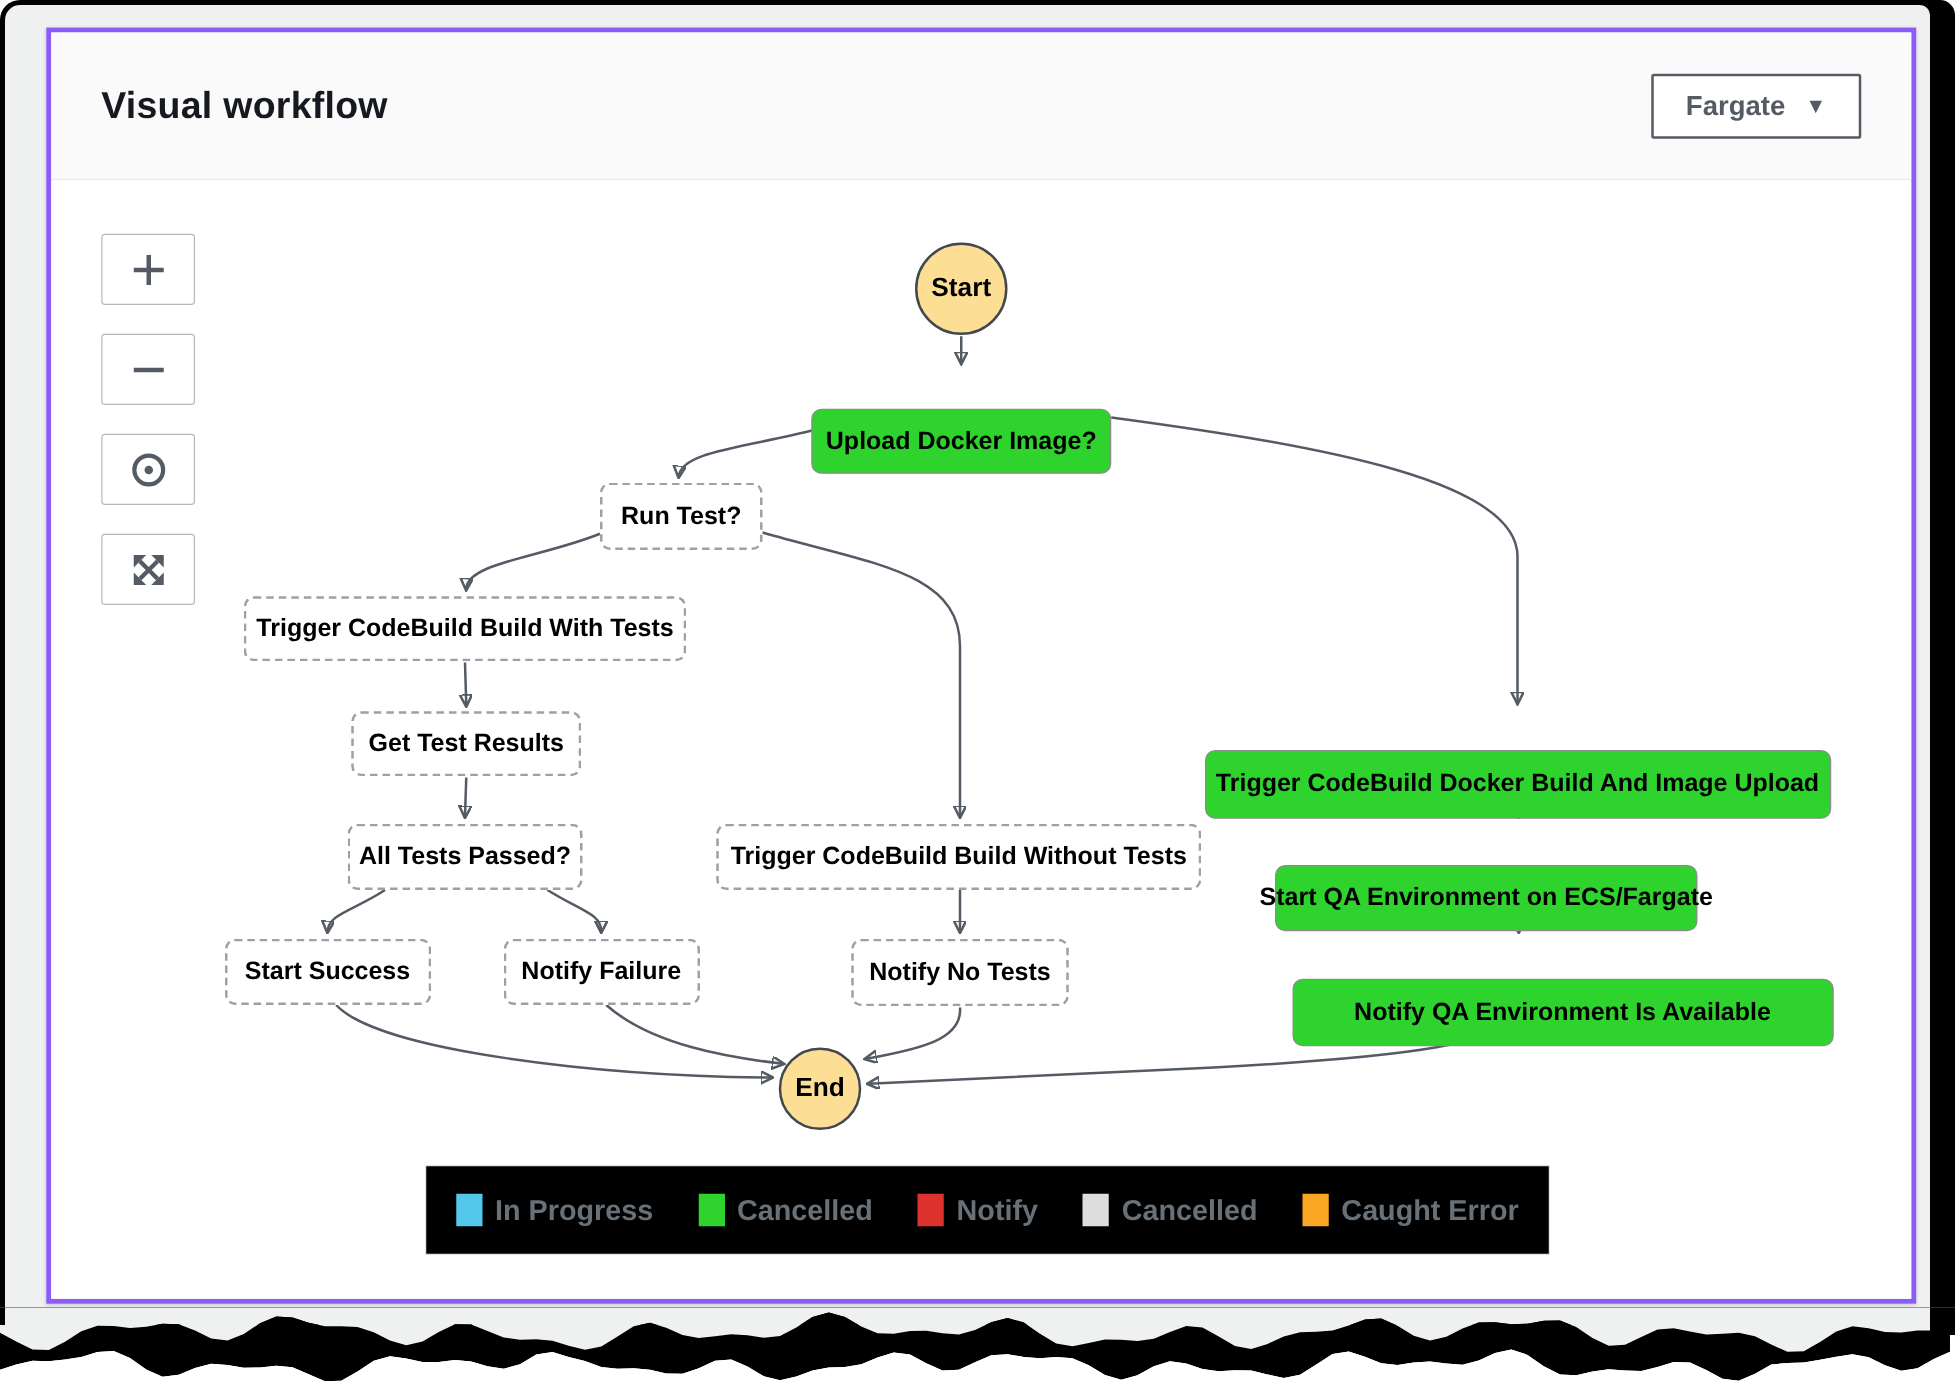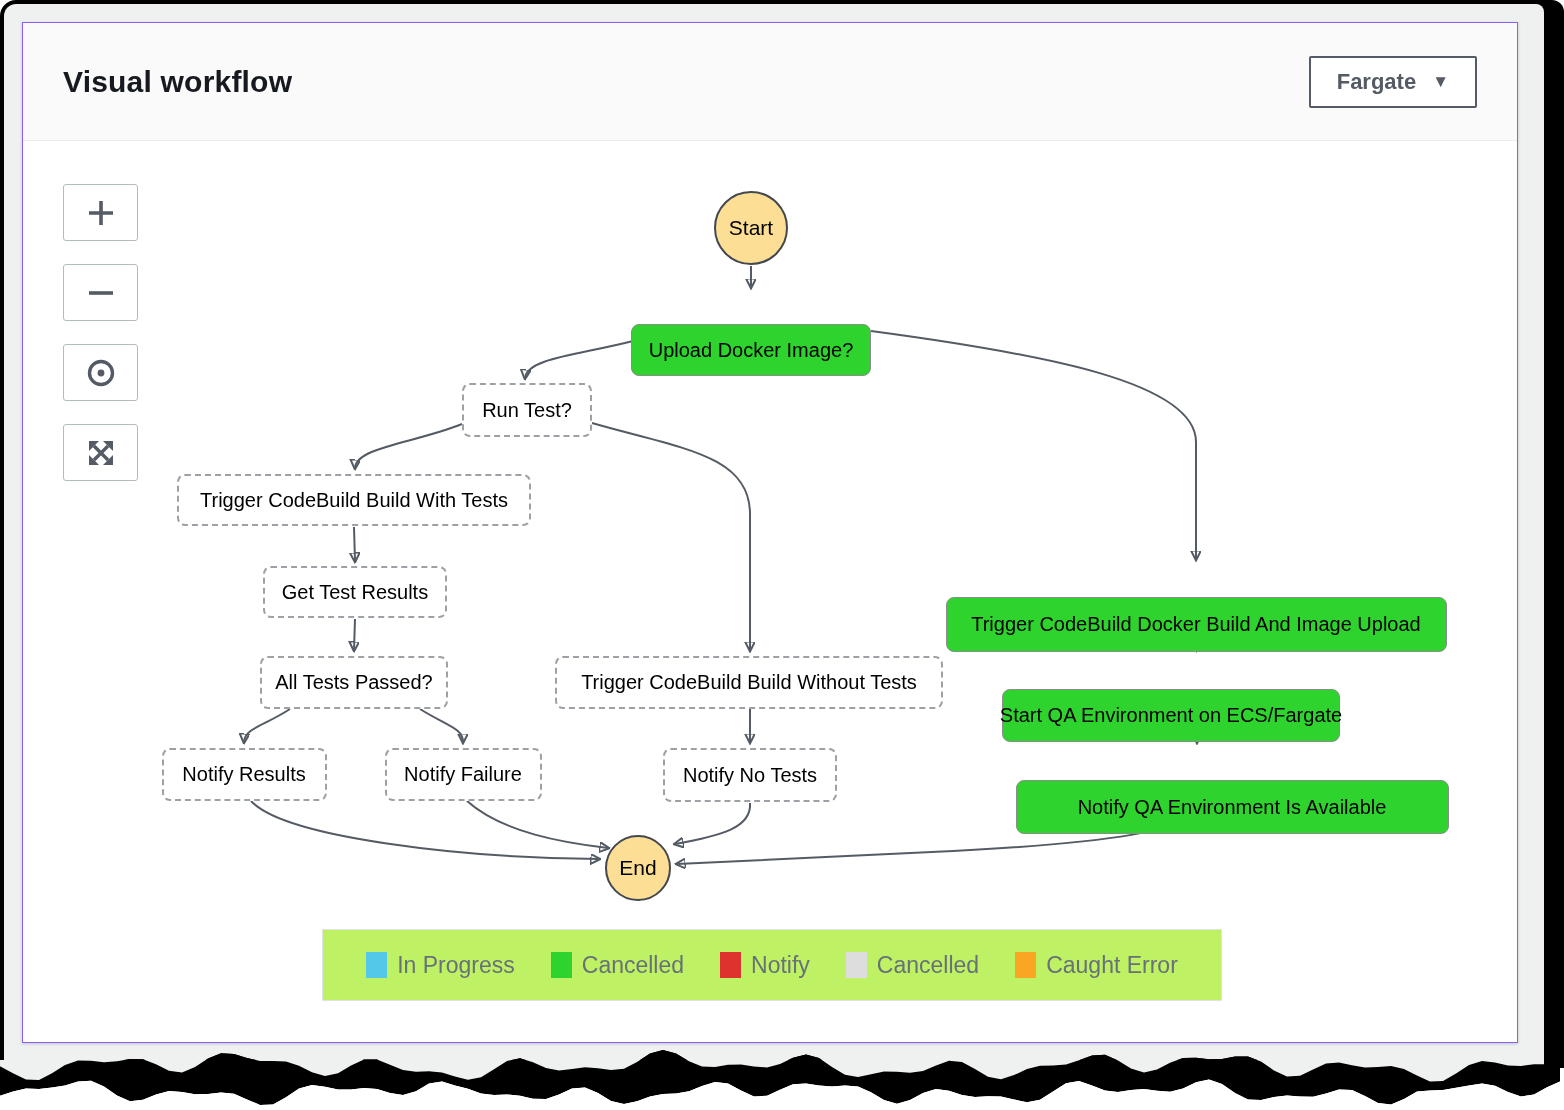--- a/index.html
+++ b/index.html
@@ -11,22 +11,22 @@
   }
   .frame{
     position:absolute;left:0;top:0;width:1564px;height:1060px;
     background:#000;border-radius:16px 12px 0 0;
   }
   .page{
     position:absolute;left:4px;top:4px;width:1540px;height:1042px;
     background:#eff1f1;border-radius:12px 8px 0 0;
   }
   .card{
-    position:absolute;left:18px;top:18px;width:1496px;height:1021px;
-    background:#ffffff;border:1px solid #8b5cf6;
+    position:absolute;left:33px;top:18px;width:1496px;height:1021px;
+    background:#ffffff;border:4px solid #8b5cf6;
     box-shadow:0 1px 3px rgba(0,0,0,.18);
     box-sizing:border-box;
   }
   .card-header{
     position:absolute;left:0;top:0;right:0;height:118px;
     background:#fafafa;border-bottom:1px solid #eaeded;
     display:flex;align-items:center;justify-content:space-between;
     padding:0 40px;box-sizing:border-box;
   }
   .page-title{
@@ -34,21 +34,21 @@
   }
   .export-btn{
     display:flex;align-items:center;gap:16px;
     background:#fff;border:2px solid #545b64;border-radius:2px;
     padding:11px 26px;cursor:pointer;
     font-size:22px;font-weight:700;color:#545b64;
     font-family:"Liberation Sans", sans-serif;
   }
   .caret{font-size:17px;line-height:1;color:#545b64;}
   .canvas{
-    position:absolute;left:0;top:119px;right:0;bottom:0;background:#fff;overflow:hidden;
+    position:absolute;left:0;top:119px;right:0;bottom:0;background:#fff;overflow:hidden;font-weight:bold;
   }
   
   .controls{position:absolute;left:40px;top:42px;display:flex;flex-direction:column;gap:23px;z-index:4;}
   .ctrl-btn{
     width:75px;height:57px;background:#fff;border:1px solid #b3bcbc;border-radius:3px;
     display:flex;align-items:center;justify-content:center;cursor:pointer;padding:0;
   }
   .ctrl-btn svg{display:block;}
   
   #edges{position:absolute;left:0;top:0;z-index:1;}
@@ -59,21 +59,21 @@
     display:flex;align-items:center;justify-content:center;
     font-size:20px;color:#000;white-space:nowrap;cursor:pointer;
     padding:0 8px;
   }
   .node.succeeded{background:var(--succeeded,#2ED32E);border:1px solid #8a8d8a;border-radius:8px;margin-top:32px;}
   .node.not-executed{background:#fff;border:2px dashed #9da1a5;border-radius:8px;}
   .node.terminal{background:var(--terminal,#FCDF95);border:2px solid #43474e;border-radius:50%;font-size:21px;padding:0;}
   
   .legend{
     position:absolute;left:299px;top:787px;width:900px;height:72px;z-index:3;
-    background:#bef264;border:1px solid #dfe3e3;box-sizing:border-box;
+    background:#000000;border:1px solid #dfe3e3;box-sizing:border-box;
     display:flex;align-items:center;justify-content:center;gap:36px;
   }
   .legend-item{display:flex;align-items:center;gap:10px;}
   .legend-swatch{width:21px;height:26px;display:inline-block;}
   .legend-label{font-size:23px;color:#687078;}
   
   #torn{position:absolute;left:0;top:1046px;width:1564px;height:64px;z-index:9;display:block;}
 </style>
 </head>
 <body>
@@ -146,21 +146,21 @@
           </g>
       </svg>
 
       <div id="node-layer">
           <div class="node terminal" style="height: 74px; width: 74px; left: 691px; top: 49px;">Start</div>
           <div class="node succeeded" style="width: 240px; height: 52px; left: 608px; top: 150px;">Upload Docker Image?</div>
           <div class="node not-executed" style="width: 130px; height: 54px; left: 439px; top: 241px;">Run Test?</div>
           <div class="node not-executed" style="width: 354px; height: 52px; left: 154px; top: 332px;">Trigger CodeBuild Build With Tests</div>
           <div class="node not-executed" style="width: 184px; height: 52px; left: 240px; top: 424px;">Get Test Results</div>
           <div class="node not-executed" style="width: 188px; height: 53px; left: 237px; top: 513.5px;">All Tests Passed?</div>
-          <div class="node not-executed" style="width: 165px; height: 53px; left: 138.5px; top: 605.5px;">Notify Results</div>
+          <div class="node not-executed" style="width: 165px; height: 53px; left: 138.5px; top: 605.5px;">Start Success</div>
           <div class="node not-executed" style="width: 157px; height: 53px; left: 361.5px; top: 605.5px;">Notify Failure</div>
           <div class="node not-executed" style="width: 388px; height: 53px; left: 532px; top: 513.5px;">Trigger CodeBuild Build Without Tests</div>
           <div class="node not-executed" style="width: 174px; height: 54px; left: 640px; top: 606px;">Notify No Tests</div>
           <div class="node succeeded" style="width: 501px; height: 55px; left: 922.5px; top: 422.5px;">Trigger CodeBuild Docker Build And Image Upload</div>
           <div class="node succeeded" style="width: 338px; height: 53px; left: 979px; top: 514.5px;">Start QA Environment on ECS/Fargate</div>
           <div class="node succeeded" style="width: 433px; height: 54px; left: 992.5px; top: 606px;">Notify QA Environment Is Available</div>
           <div class="node terminal" style="height: 66px; width: 66px; left: 582px; top: 693px;">End</div>
         </div>
 
       <div class="legend" id="legend-box">

